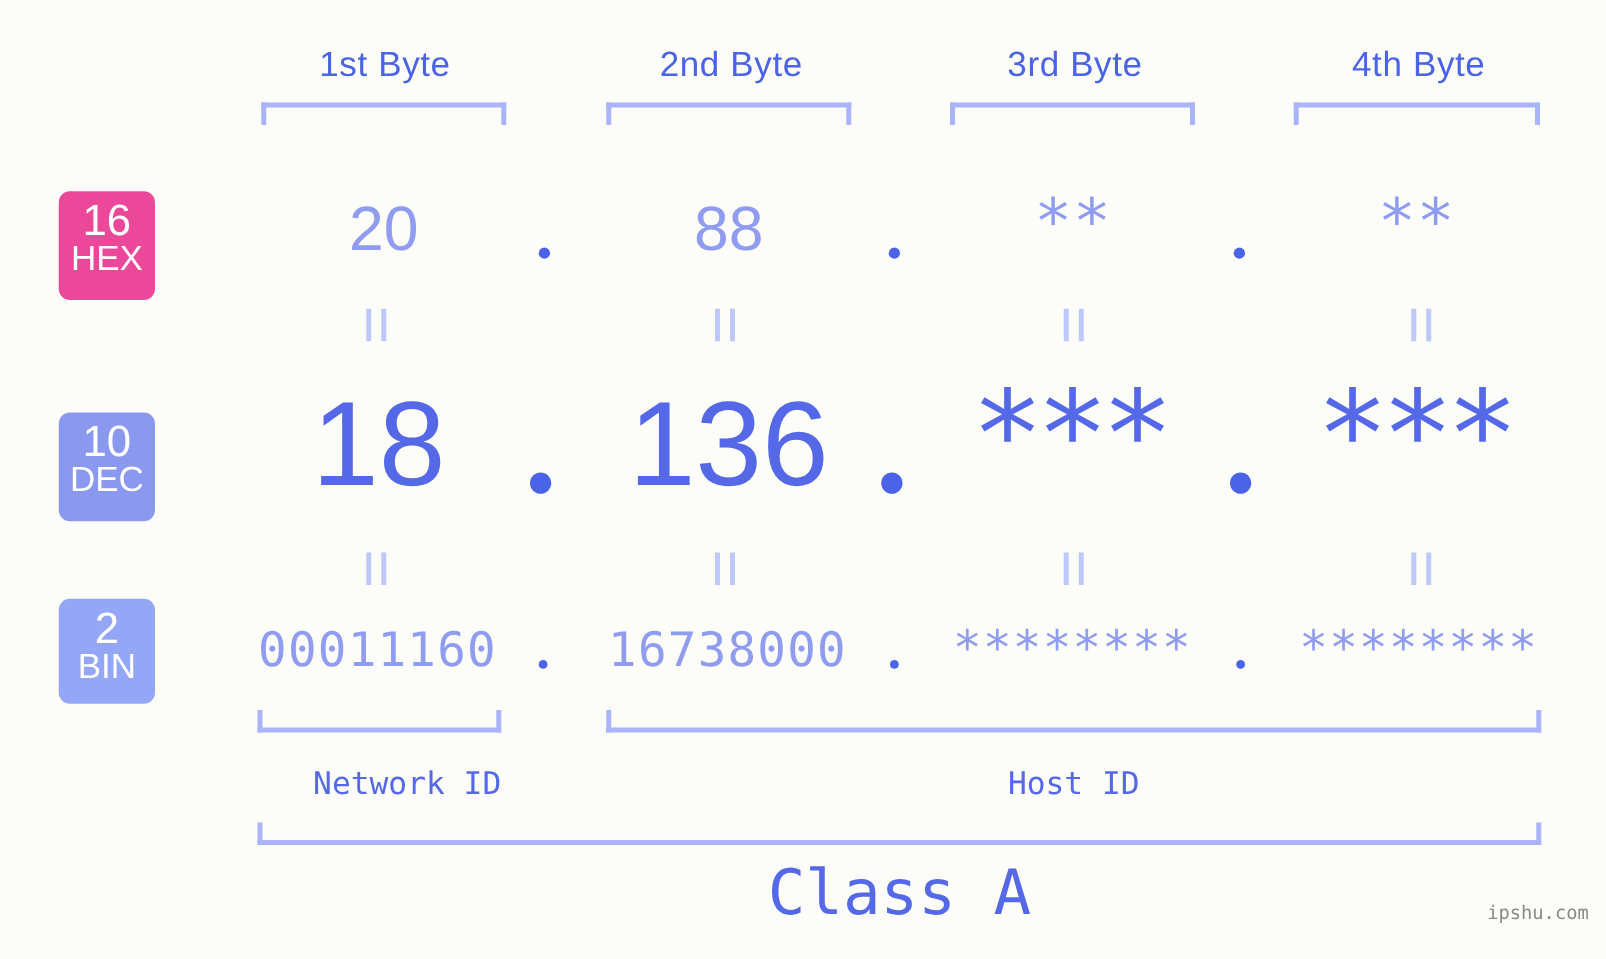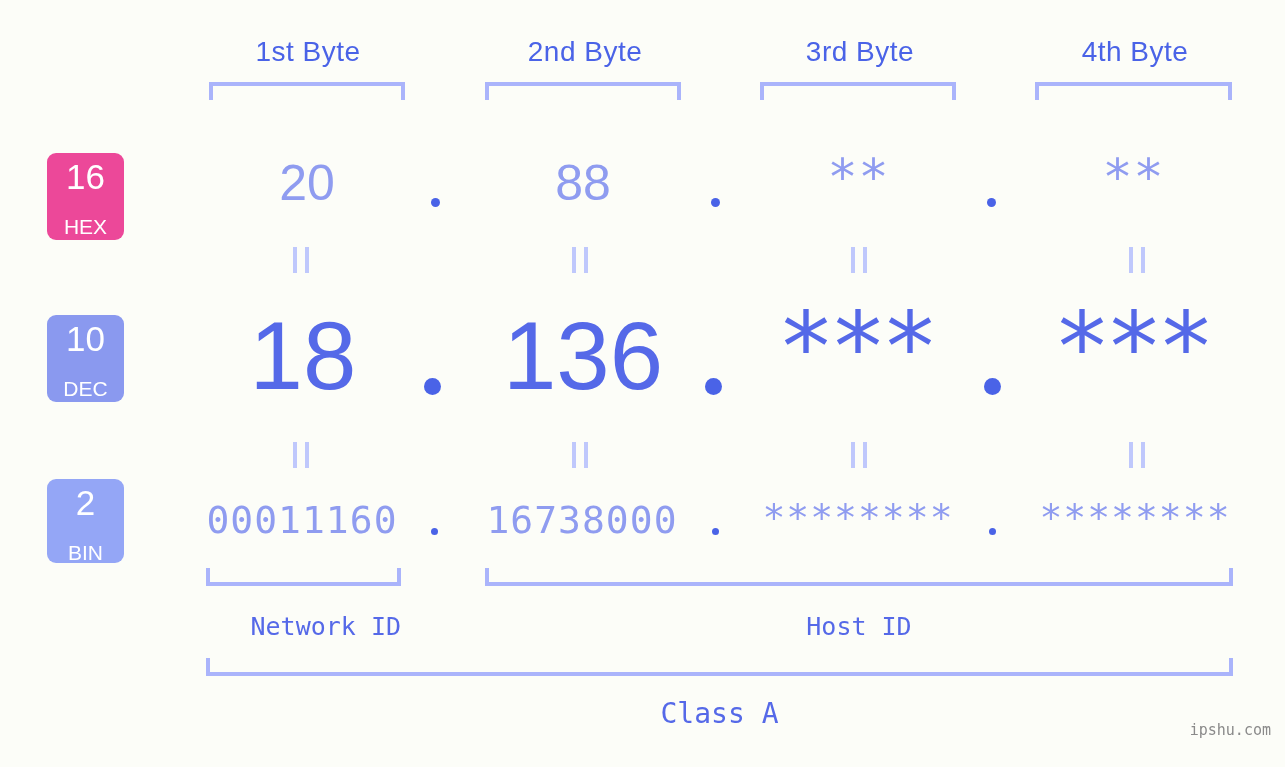--- a/index.html
+++ b/index.html
@@ -62,27 +62,26 @@
     padding-top: 5px;
   }
   .badge .num {
     display: block;
     font-size: 35px;
     line-height: 37px;
     font-weight: 400;
   }
   .badge .nm {
     display: block;
-    font-size: 21px;
+    font-size: 28px;
     line-height: 24px;
     font-weight: 400;
-    margin-top: 20px;
   }
   #badge-hex { top: 153px; height: 87px; background: #ec4899; }
-  #badge-dec { top: 315px; height: 87px; background: #8a99ef; }
+  #badge-dec { top: 330px; height: 87px; background: #8a99ef; }
   #badge-bin { top: 479px; height: 84px; background: #94a6f6; }
   .cell {
     position: absolute;
     text-align: center;
     white-space: nowrap;
   }
 
   
   .hex-val {
     font-size: 50px;
@@ -155,21 +154,21 @@
     font-family: "DejaVu Sans Mono", monospace;
     font-size: 25px;
     line-height: 30px;
     color: #5569e8;
     text-align: center;
     white-space: nowrap;
   }
   .classlabel {
     position: absolute;
     font-family: "DejaVu Sans Mono", monospace;
-    font-size: 28px;
+    font-size: 50px;
     line-height: 44px;
     color: #5569e8;
     text-align: center;
     white-space: nowrap;
   }
   .watermark {
     position: absolute;
     right: 14px;
     bottom: 28px;
     font-family: "DejaVu Sans Mono", monospace;

